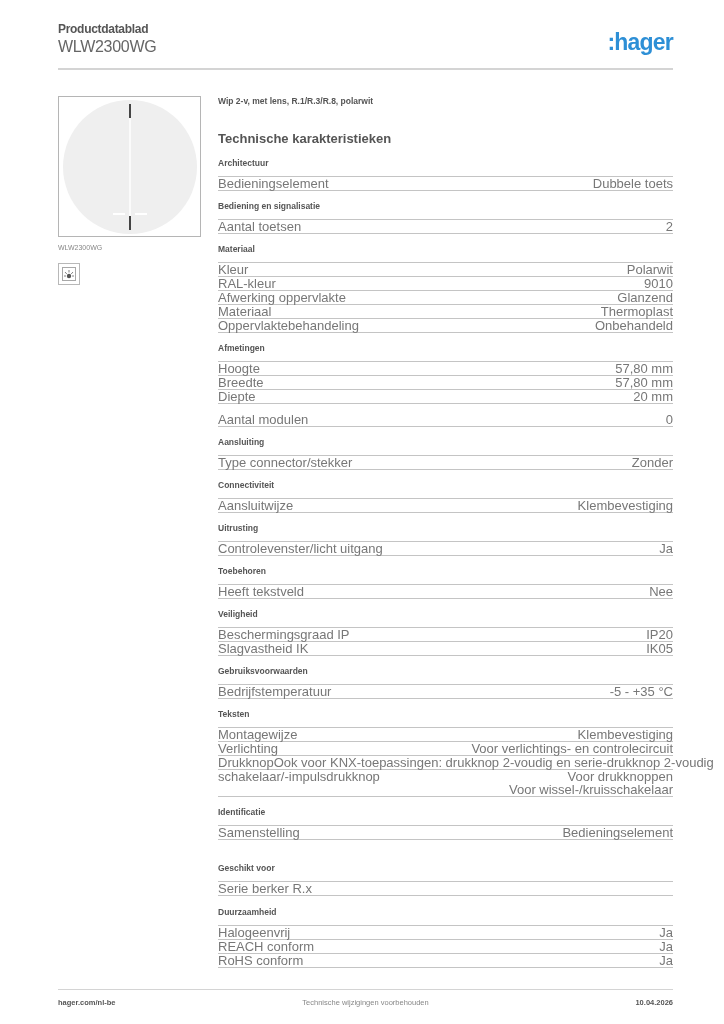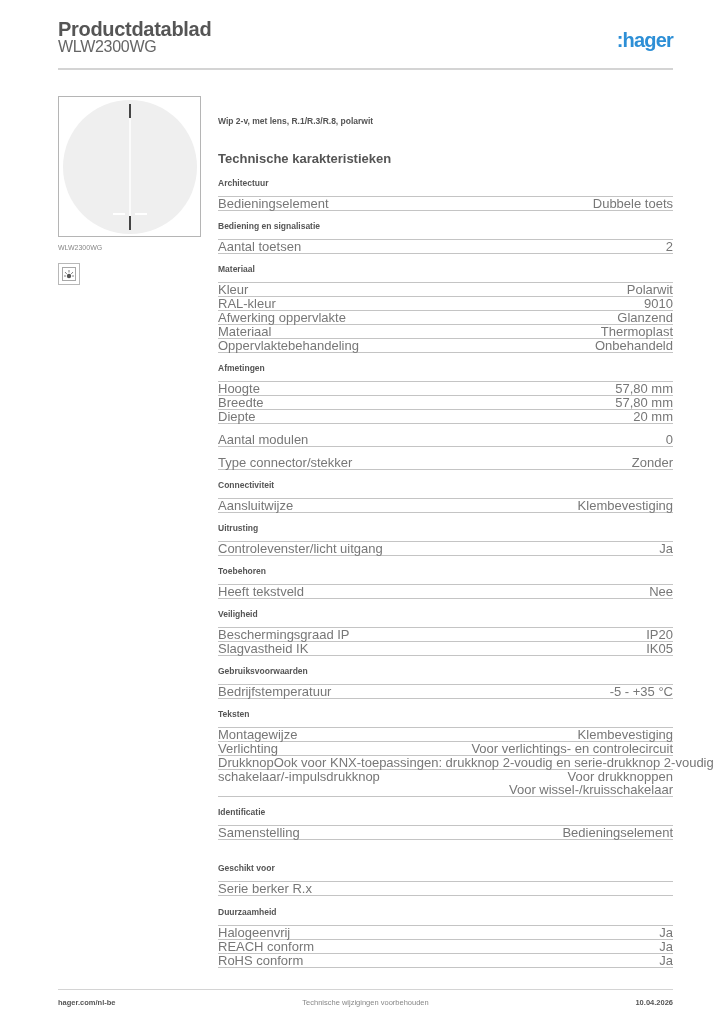--- a/index.html
+++ b/index.html
@@ -1,31 +1,31 @@
 <!DOCTYPE html>
 <html><head>
 <meta charset="utf-8">
 <style>
   * { box-sizing: border-box; margin: 0; padding: 0; }
   html, body { width: 724px; height: 1024px; background: #ffffff; overflow: hidden; }
   body { font-family: "Liberation Sans", sans-serif; color: #555; position: relative; }
 
   .header { position: absolute; left: 58px; top: 20px; width: 615px; height: 50px; }
-  .doc-title { font-size: 20px; font-weight: bold; color: #555; line-height: 18px; letter-spacing: -0.3px; }
+  .doc-title { font-size: 12px; font-weight: bold; color: #555; line-height: 18px; letter-spacing: -0.3px; }
   .doc-code { font-size: 16px; color: #666; line-height: 18px; letter-spacing: -0.3px; }
-  .logo { position: absolute; right: 0; top: 9px; font-size: 20px; font-weight: bold; color: #2d8fd6; letter-spacing: -0.8px; }
+  .logo { position: absolute; right: 0; top: 9px; font-size: 23px; font-weight: bold; color: #2d8fd6; letter-spacing: -0.8px; }
   .header-rule { position: absolute; left: 58px; top: 68px; width: 615px; height: 2px; background: #d4d4d4; }
 
   .product-image { position: absolute; left: 58px; top: 96px; width: 143px; height: 141px; border: 1px solid #b5b5b5; background: #fff; }
   .product-image svg { display: block; }
   .image-caption { position: absolute; left: 58px; top: 244px; font-size: 7px; color: #888; }
   .picto { position: absolute; left: 58px; top: 263px; width: 22px; height: 22px; border: 1px solid #b8b8b8; background: #fff; }
   .picto-inner { position: absolute; left: 3px; top: 3px; width: 14px; height: 14px; border: 1px solid #a8a8a8; }
 
-  .content { position: absolute; left: 218px; top: 96px; width: 455px; margin-top: 20px; }
+  .content { position: absolute; left: 218px; top: 96px; width: 455px; }
   .subtitle { font-size: 8.5px; font-weight: bold; color: #555; height: 35px; }
   .section-title { font-size: 13px; font-weight: bold; color: #555; height: 26px; }
 
   .group { margin-bottom: 9px; }
   .group-title { font-size: 8.5px; font-weight: bold; color: #555; height: 12px; line-height: 12px; border-bottom: 1px solid #c4c4c4; padding-bottom: 19px; }
   .row { display: flex; justify-content: space-between; font-size: 13px; color: #777; min-height: 14px; line-height: 13px; border-bottom: 1px solid #c4c4c4; }
   .row .k { white-space: nowrap; }
   .row .v { text-align: right; white-space: nowrap; }
   .row .v span { display: block; }
 
@@ -147,20 +147,21 @@
       </div>
       <div class="group">
         <div class="row">
           <span class="k">Aantal modulen</span>
           <span class="v">
             <span>0</span>
           </span>
         </div>
       </div>
       <div class="group">
+        <div class="group-title">Aansluiting</div>
         <div class="row">
           <span class="k">Type connector/stekker</span>
           <span class="v">
             <span>Zonder</span>
           </span>
         </div>
       </div>
       <div class="group">
         <div class="group-title">Connectiviteit</div>
         <div class="row">

